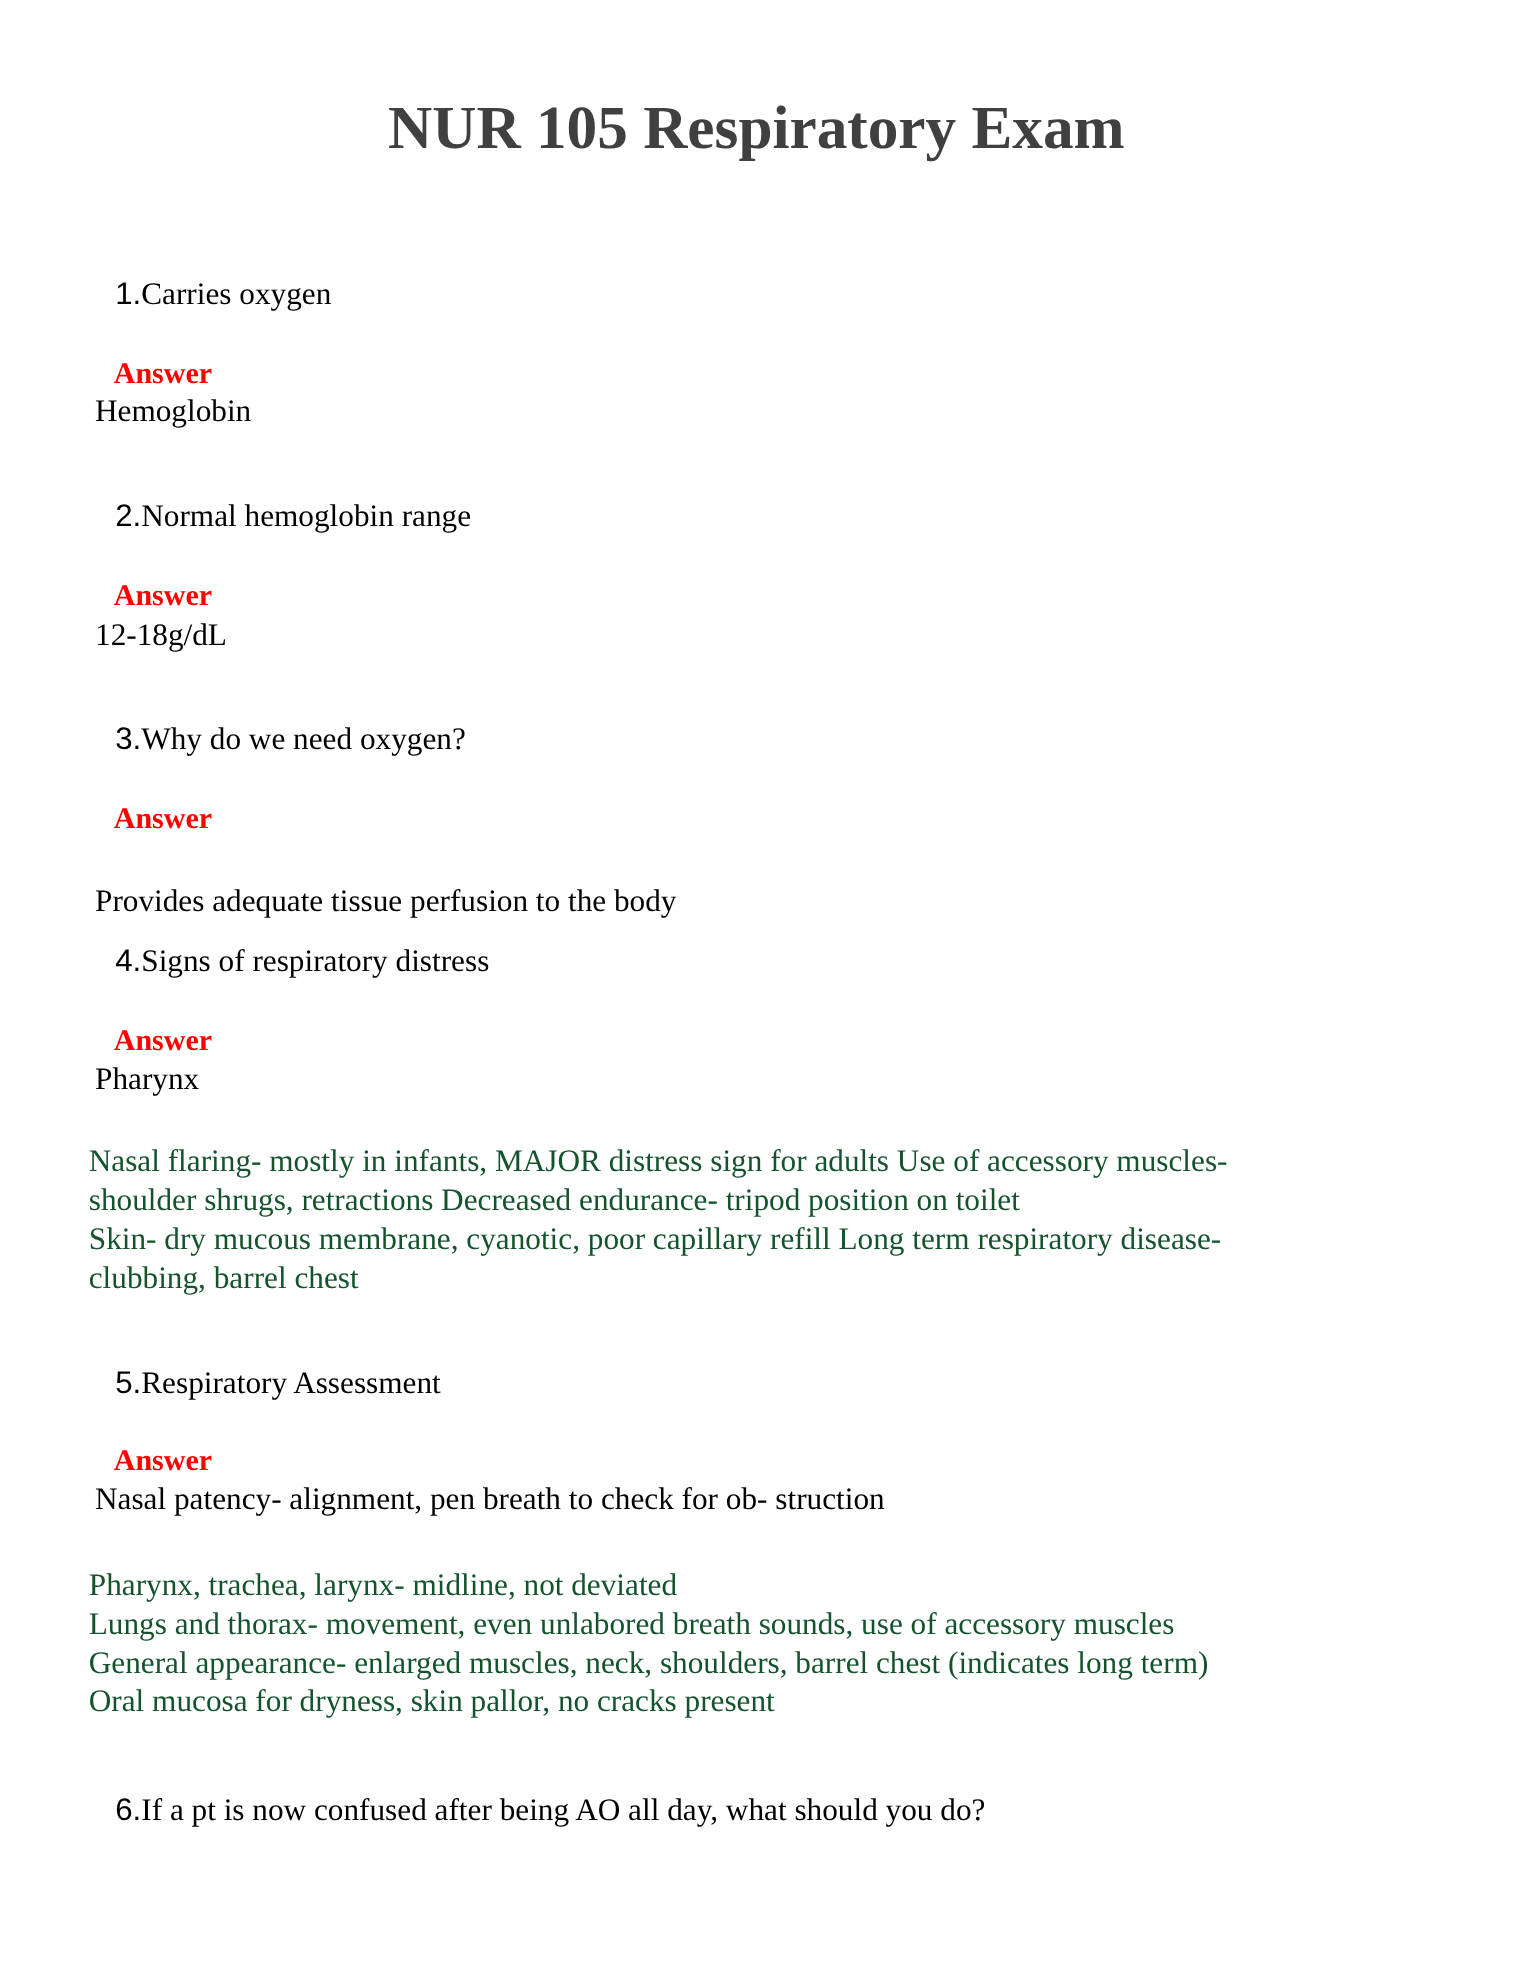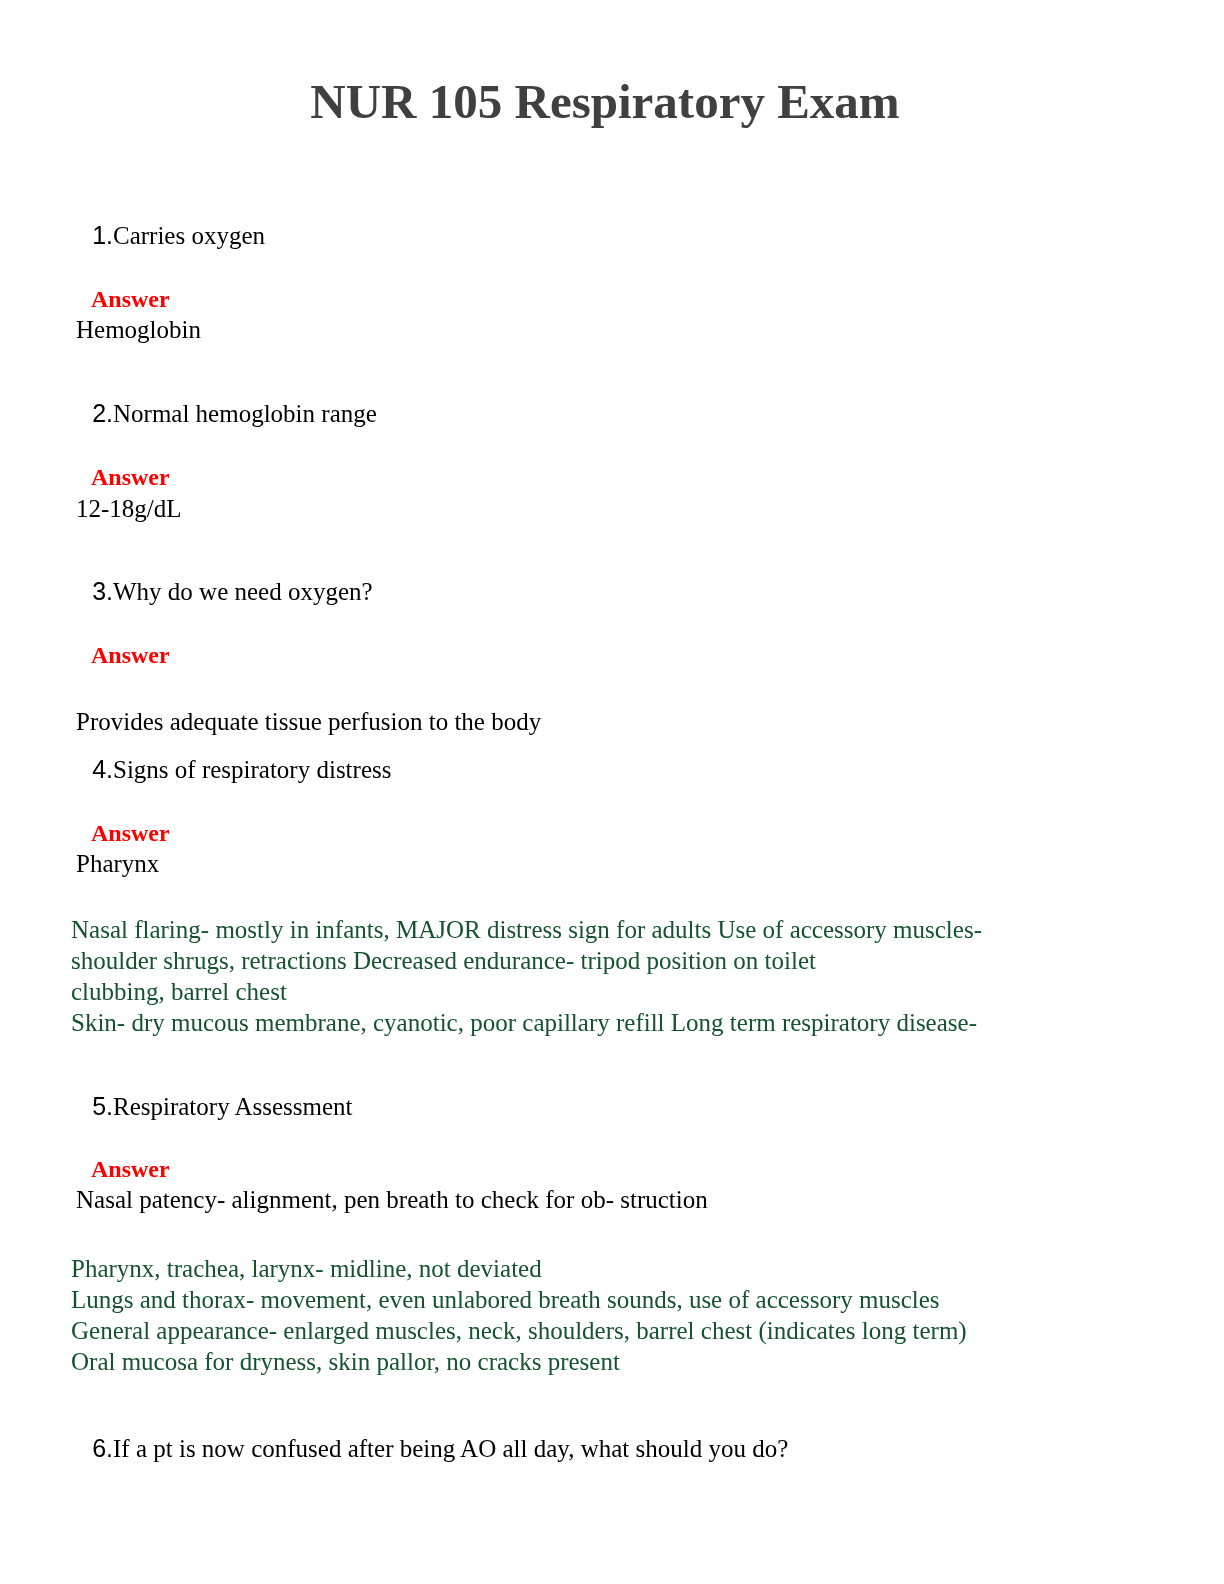--- a/index.html
+++ b/index.html
@@ -61,22 +61,22 @@
   <div class="ans" style="top:706px;">Provides adequate tissue perfusion to the body</div>
 
   <div class="q" style="top:753px;">
     <span class="qnum">4.</span><span>Signs of respiratory distress</span>
   </div>
   <div class="ans-label" style="top:818px;">Answer</div>
   <div class="ans" style="top:848px;">Pharynx</div>
   <div class="extra" style="top:914px;">
     <div>Nasal flaring- mostly in infants, MAJOR distress sign for adults Use of accessory muscles-</div>
     <div>shoulder shrugs, retractions Decreased endurance- tripod position on toilet</div>
+    <div>Skin- dry mucous membrane, cyanotic, poor capillary refill Long term respiratory disease-</div>
     <div>clubbing, barrel chest</div>
-    <div>Skin- dry mucous membrane, cyanotic, poor capillary refill Long term respiratory disease-</div>
   </div>
 
   <div class="q" style="top:1090px;">
     <span class="qnum">5.</span><span>Respiratory Assessment</span>
   </div>
   <div class="ans-label" style="top:1154px;">Answer</div>
   <div class="ans" style="top:1184px;">Nasal patency- alignment, pen breath to check for ob- struction</div>
   <div class="extra" style="top:1253px;">
     <div>Pharynx, trachea, larynx- midline, not deviated</div>
     <div>Lungs and thorax- movement, even unlabored breath sounds, use of accessory muscles</div>

